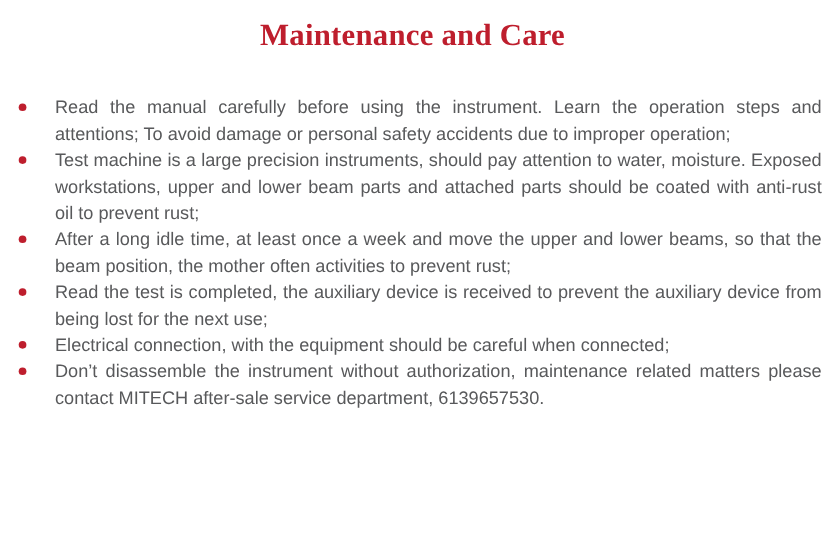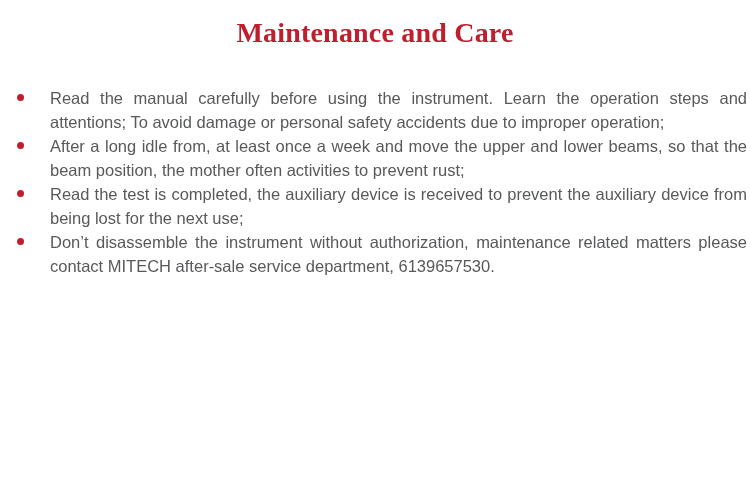--- a/index.html
+++ b/index.html
@@ -61,24 +61,32 @@
 <div class="page">
   <h1 class="page-title">Maintenance and Care</h1>
 
   <ul class="bullet-list">
     <li class="bullet-item">
       <span class="bullet-dot"></span>
       <span class="bullet-text">Read the manual carefully before using the instrument. Learn the operation steps and attentions; To avoid damage or personal safety accidents due to improper operation;</span>
     </li>
     <li class="bullet-item">
       <span class="bullet-dot"></span>
-      <span class="bullet-text">After a long idle from, at least once a week and move the upper and lower beams, so that the beam position, the mother often activities to prevent rust;</span>
+      <span class="bullet-text">Test machine is a large precision instruments, should pay attention to water, moisture. Exposed workstations, upper and lower beam parts and attached parts should be coated with anti-rust oil to prevent rust;</span>
+    </li>
+    <li class="bullet-item">
+      <span class="bullet-dot"></span>
+      <span class="bullet-text">After a long idle time, at least once a week and move the upper and lower beams, so that the beam position, the mother often activities to prevent rust;</span>
     </li>
     <li class="bullet-item">
       <span class="bullet-dot"></span>
       <span class="bullet-text">Read the test is completed, the auxiliary device is received to prevent the auxiliary device from being lost for the next use;</span>
+    </li>
+    <li class="bullet-item">
+      <span class="bullet-dot"></span>
+      <span class="bullet-text">Electrical connection, with the equipment should be careful when connected;</span>
     </li>
     <li class="bullet-item">
       <span class="bullet-dot"></span>
       <span class="bullet-text">Don’t disassemble the instrument without authorization, maintenance related matters please contact MITECH after-sale service department, 6139657530.</span>
     </li>
   </ul>
 </div>
 
 </body></html>

